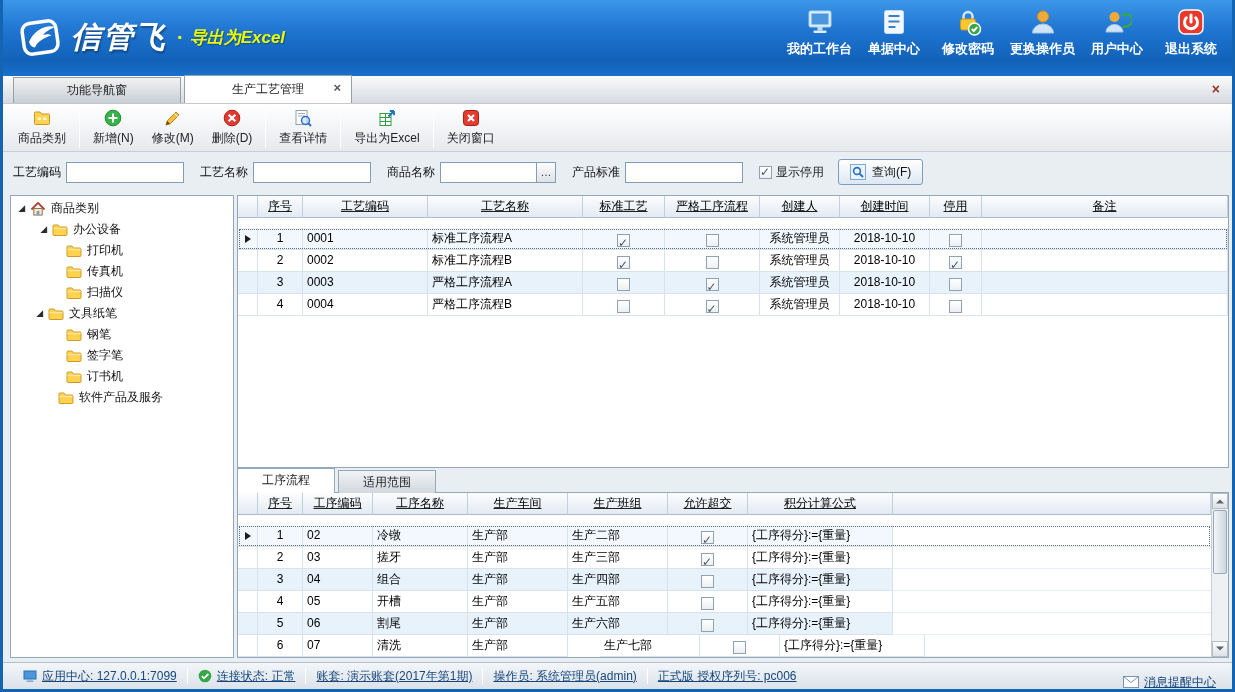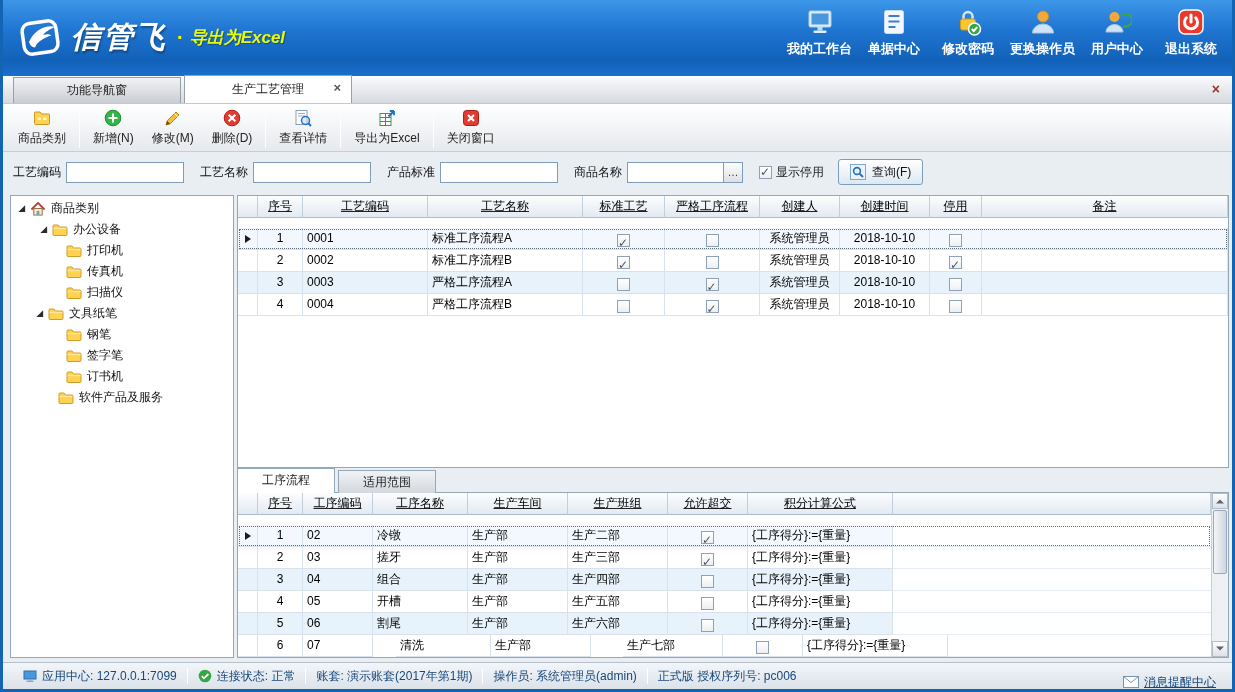--- a/index.html
+++ b/index.html
@@ -99,21 +99,21 @@
   .vs-down::after{border-top-color:#5a6570;transform:translate(-50%,-30%);}
   .vs-thumb{position:absolute;left:1px;right:1px;top:17px;height:64px;background:linear-gradient(90deg,#f2f5f8,#ccd6e0);
     border:1px solid #98a8b8;border-radius:2px;cursor:pointer;}
 
   
   .statusbar{position:absolute;left:0;bottom:0;width:100%;height:27px;background:linear-gradient(#f3f6f9,#dbe2e9);
     border-top:1px solid #b4bfca;display:flex;align-items:center;padding:0 10px;color:#16477c;}
   .status-item{display:flex;align-items:center;padding:0 10px;white-space:nowrap;}
   .status-ic{width:14px;height:14px;margin-right:5px;}
   .status-sep{width:1px;height:16px;background:#aeb8c2;border-right:1px solid #ffffff;}
-  .status-label{font-size:12px;}
+  .status-label{font-size:12px;text-decoration:underline;}
   .message-center{margin-left:auto;display:flex;align-items:center;cursor:pointer;padding-right:6px;margin-top:12px;}
   .message-center .status-label{text-decoration:underline;}
   .message-center .status-ic{width:16px;height:12px;}
 </style>
 </head>
 <body>
 
 <div class="window">
   <div class="app-header">
     <div class="logo">
@@ -293,30 +293,30 @@
           <input class="filter-input" type="text" value="" style="">
         </span>
       </div>
       <div class="filter-field">
         <span class="filter-label">工艺名称</span>
         <span class="input-wrap">
           <input class="filter-input" type="text" value="" style="">
         </span>
       </div>
       <div class="filter-field">
-        <span class="filter-label">产品标准</span>
-        <span class="input-wrap">
-          <input class="filter-input" type="text" value="" style="">
-        </span>
-      </div>
-      <div class="filter-field">
         <span class="filter-label">商品名称</span>
         <span class="input-wrap">
           <input class="filter-input with-ellipsis" type="text" value="" style="">
           <span class="ellipsis-btn">…</span>
+        </span>
+      </div>
+      <div class="filter-field">
+        <span class="filter-label">产品标准</span>
+        <span class="input-wrap">
+          <input class="filter-input" type="text" value="" style="">
         </span>
       </div>
       <div class="show-disabled">
         <span class="cb checked"></span>
         <span class="cb-label">显示停用</span>
       </div>
       <div class="search-btn">
         <span class="icon search-ic">
           <svg viewBox="0 0 16 16">
             <rect x="0.5" y="0.5" width="15" height="15" fill="#eaf3fc" stroke="#7fa8d0"></rect>
@@ -581,21 +581,21 @@
           <div class="gc" style="width: 100px;">生产部</div>
           <div class="gc" style="width: 100px;">生产六部</div>
           <div class="gc center" style="width: 80px;"><span class="cb"></span></div>
           <div class="gc" style="width: 145px;">{工序得分}:={重量}</div>
           <div class="gc filler fill"></div>
         </div>
         <div class="grid-row">
           <div class="gc ind" style="width: 20px;"></div>
           <div class="gc center" style="width: 45px;">6</div>
           <div class="gc" style="width: 70px;">07</div>
-          <div class="gc" style="width: 95px; margin-left: 23px;">清洗</div>
+          <div class="gc" style="width: 95px;">清洗</div>
           <div class="gc" style="width: 100px;">生产部</div>
           <div class="gc" style="width: 100px; margin-left: 32px;">生产七部</div>
           <div class="gc center" style="width: 80px;"><span class="cb"></span></div>
           <div class="gc" style="width: 145px;">{工序得分}:={重量}</div>
           <div class="gc filler fill"></div>
         </div>
       </div>
     <div class="vscroll">
       <div class="vs-btn vs-up"></div>
       <div class="vs-thumb"></div>

